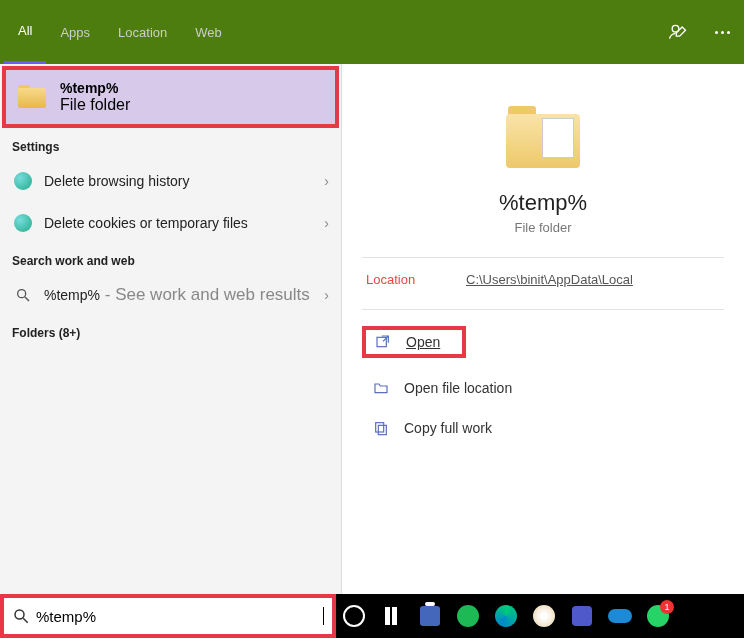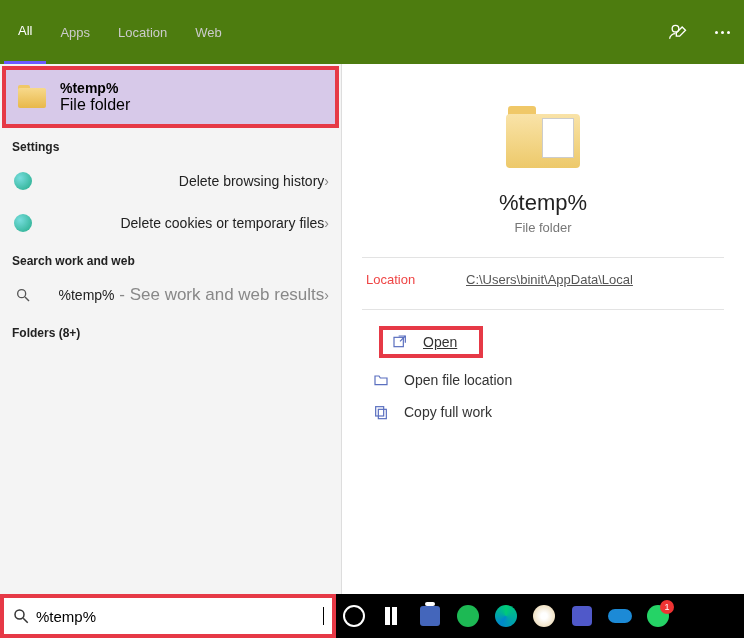--- a/index.html
+++ b/index.html
@@ -16,21 +16,21 @@
   .dots span { width: 3px; height: 3px; border-radius: 50%; background: #fff; }
 
   
   .main { display: flex; height: calc(100% - 48px - 44px); }
   
   
   .left { width: 342px; background: #f4f4f4; border-right: 1px solid #ddd; overflow: hidden; }
   .section-hdr { font-size: 12px; font-weight: 600; color: #222; padding: 10px 12px 6px; }
   
   .result-row { display: flex; align-items: center; padding: 10px 12px; cursor: pointer; position: relative; }
-  .result-row .label { flex: 1; font-size: 14px; color: #222; text-align: right; }
+  .result-row .label { flex: 1; font-size: 14px; color: #222; }
   .result-row .chev { color: #888; font-size: 14px; }
   
   .bestmatch-item { background: #d7c9e9; border: 4px solid #e63946; padding: 10px 12px; display: flex; align-items: center; cursor: pointer; margin: 2px; }
   .bestmatch-item .folder-ic { width: 32px; height: 28px; margin-right: 10px; position: relative; }
   .folder-ic::before { content: ""; position: absolute; top: 2px; left: 0; width: 12px; height: 5px; background: #f0c868; border-radius: 2px 2px 0 0; }
   .folder-ic::after { content: ""; position: absolute; top: 5px; left: 0; width: 28px; height: 20px; background: linear-gradient(#f7d98b,#e8b84a); border-radius: 2px; }
   
   .settings-ic { width: 22px; height: 22px; margin-right: 10px; display: flex; align-items: center; justify-content: center; }
   .globe { width: 18px; height: 18px; border-radius: 50%; background: radial-gradient(circle at 6px 6px, #7dd, #2a8); position: relative; }
   
@@ -46,23 +46,23 @@
   .big-folder .sheet { position: absolute; top: 14px; right: 10px; width: 32px; height: 40px; background: #fff; border: 1px solid #ccc; z-index: 2; }
   
   .preview-title { text-align: center; font-size: 22px; color: #222; }
   .preview-sub { text-align: center; font-size: 13px; color: #777; margin-top: 4px; }
   .hr { border: none; border-top: 1px solid #e3e3e3; margin: 22px 0 14px; }
   .loc-row { display: flex; font-size: 13px; margin-bottom: 18px; padding: 0 4px; }
   .loc-row .k { color: #ef4444; width: 100px; }
   .loc-row .v { color: #555; text-decoration: underline; cursor: pointer; }
   
   .action-list { margin-top: 4px; }
-  .action { display: flex; align-items: center; padding: 8px 10px; font-size: 14px; color: #333; cursor: pointer; }
+  .action { display: flex; align-items: center; padding: 8px 10px; font-size: 14px; color: #333; cursor: pointer; margin-top: 8px; }
   .action .aicon { width: 18px; margin-right: 14px; color: #5a6fbf; display: flex; align-items: center; justify-content: center; }
-  .action.open { border: 4px solid #e63946; display: inline-flex; padding: 4px 22px 4px 8px; margin: 2px 0 6px 17px; text-decoration: underline; }
+  .action.open { border: 4px solid #e63946; display: inline-flex; padding: 4px 22px 4px 8px; margin: 2px 0 6px 0; text-decoration: underline; }
   
   
   .bottom { position: absolute; bottom: 0; left: 0; right: 0; height: 44px; display: flex; background: #000; }
   .searchbox { background: #fff; border: 4px solid #e63946; width: 336px; height: 44px; display: flex; align-items: center; padding: 0 8px; }
   .searchbox .mag { margin-right: 6px; }
   .searchbox input { border: none; outline: none; font-size: 15px; flex: 1; }
   .caret { width: 1px; height: 18px; background: #000; display: inline-block; }
   
   .taskbar { flex: 1; display: flex; align-items: center; padding: 0 6px; gap: 14px; position: relative; }
   .tb-ic { width: 24px; height: 24px; display: flex; align-items: center; justify-content: center; color: #fff; cursor: pointer; }

